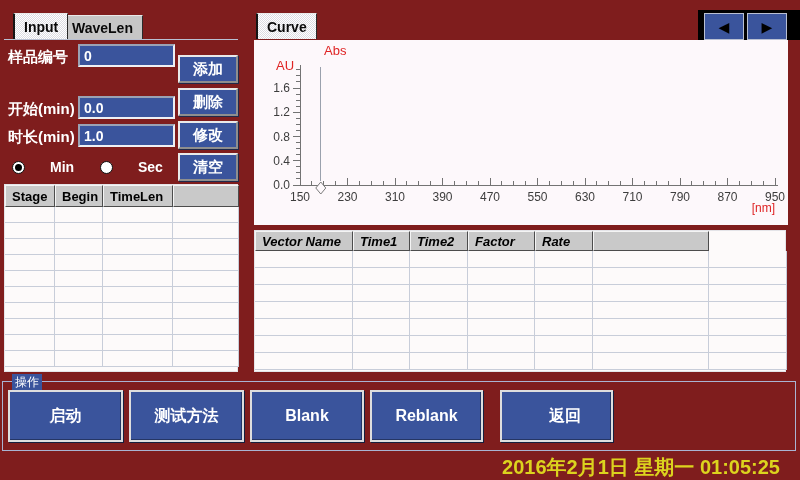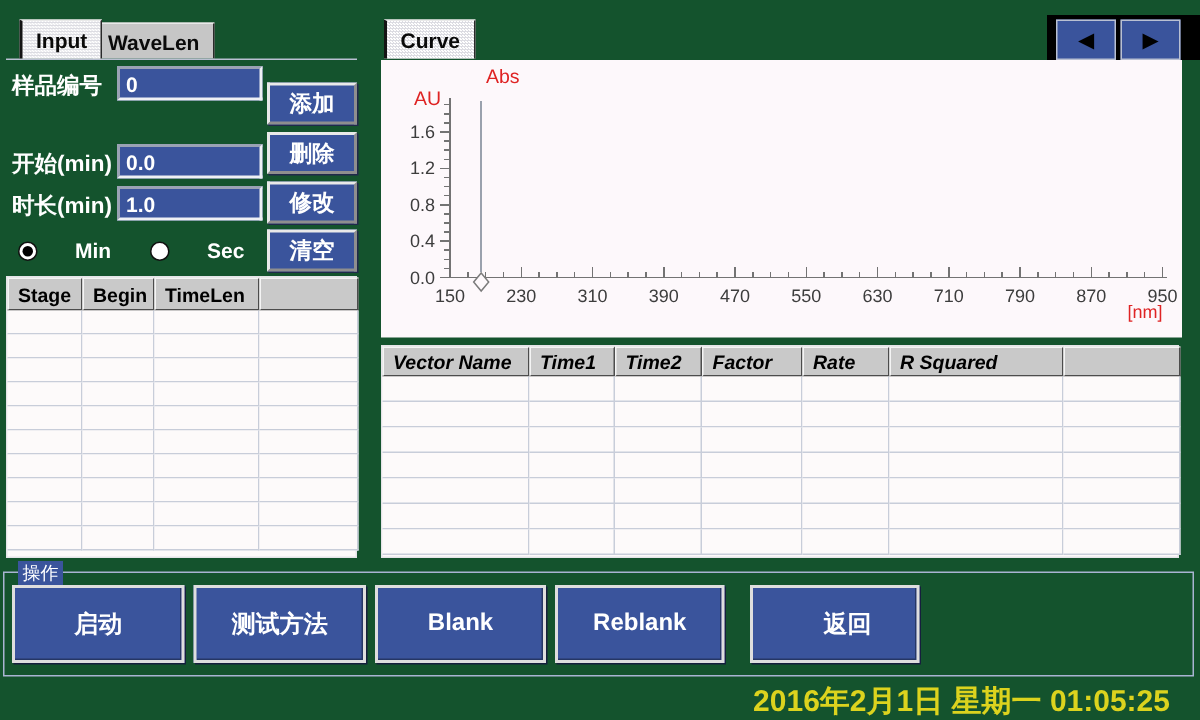--- a/index.html
+++ b/index.html
@@ -1,18 +1,18 @@
 <!DOCTYPE html>
 <html><head>
 <meta charset="utf-8">
 <style>
   html,body{margin:0;padding:0;}
   body{width:800px;height:480px;overflow:hidden;
        font-family:"Liberation Sans","DejaVu Sans",sans-serif;}
-  .screen{position:relative;width:800px;height:480px;background:#14532d;}
+  .screen{position:relative;width:800px;height:480px;background:#7f1d1d;}
 
   
   .tabstrip{position:absolute;height:27px;}
   .tab{position:absolute;top:0;height:26px;display:flex;align-items:center;
        padding:0 9px;font-size:14px;font-weight:bold;color:#0a0a0a;
        border-top:1px solid #e9e9e9;border-left:1px solid #e9e9e9;border-right:1px solid #2a2a2a;
        box-sizing:border-box;white-space:nowrap;}
   .tab.inactive{background:#c6c6c6;height:24px;top:2px;}
   .tab.active{background-color:#f6f4f4;
        background-image:repeating-conic-gradient(#ffffff 0% 25%, #dcdce2 0% 50%);
@@ -292,21 +292,20 @@
       </svg>
   </div>
 
   <div class="grid" style="left:254px;top:230px;width:532px;height:142px;font-style:italic;" id="result-table">
       <div class="grid-head" style="grid-template-columns: 98px 57px 58px 67px 58px 116px 78px; height: 20px;">
         <div class="hc" style="height: 20px;">Vector Name</div>
         <div class="hc" style="height: 20px;">Time1</div>
         <div class="hc" style="height: 20px;">Time2</div>
         <div class="hc" style="height: 20px;">Factor</div>
         <div class="hc" style="height: 20px; text-align: center;">Rate</div>
-        <div class="hc" style="height: 20px;">R Squared</div>
         <div class="hc" style="height: 20px;"></div>
       </div>
       <div class="grid-body">
         <div class="row" style="grid-template-columns: 98px 57px 58px 67px 58px 116px 78px; height: 17px;">
           <div class="cell" style="height: 17px;"></div>
           <div class="cell" style="height: 17px;"></div>
           <div class="cell" style="height: 17px;"></div>
           <div class="cell" style="height: 17px;"></div>
           <div class="cell" style="height: 17px;"></div>
           <div class="cell" style="height: 17px;"></div>

